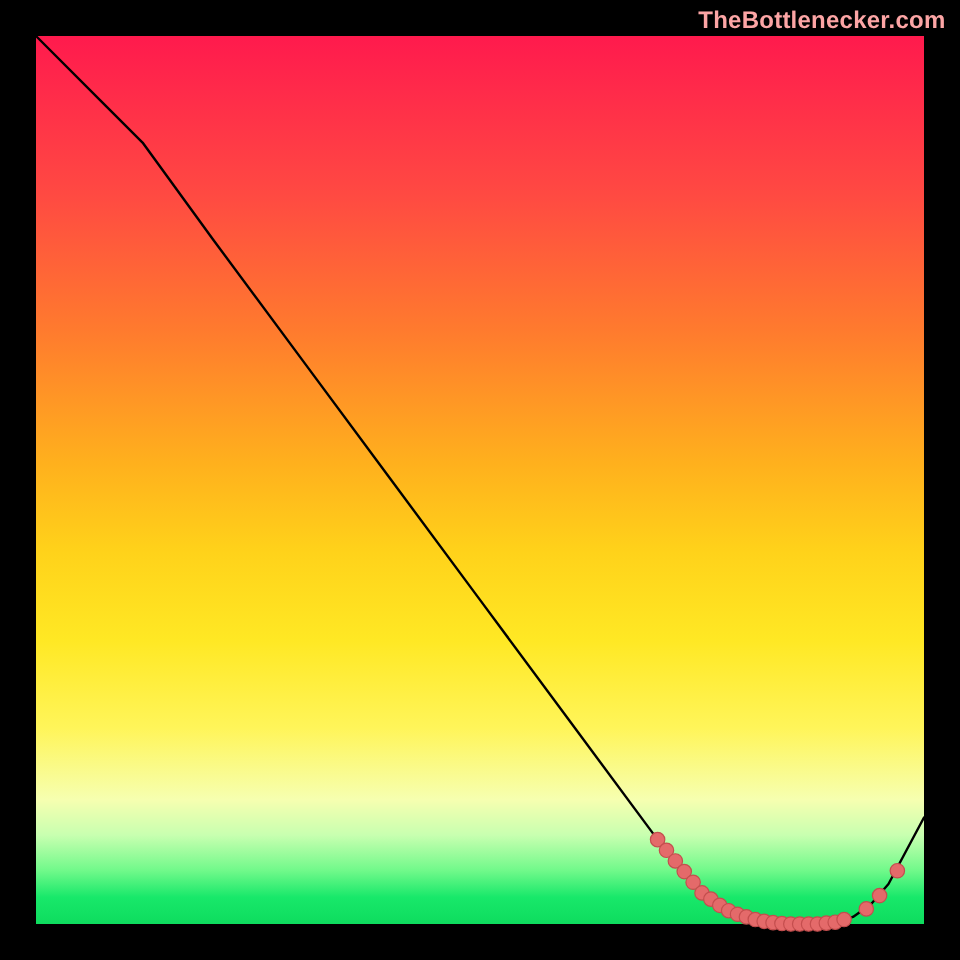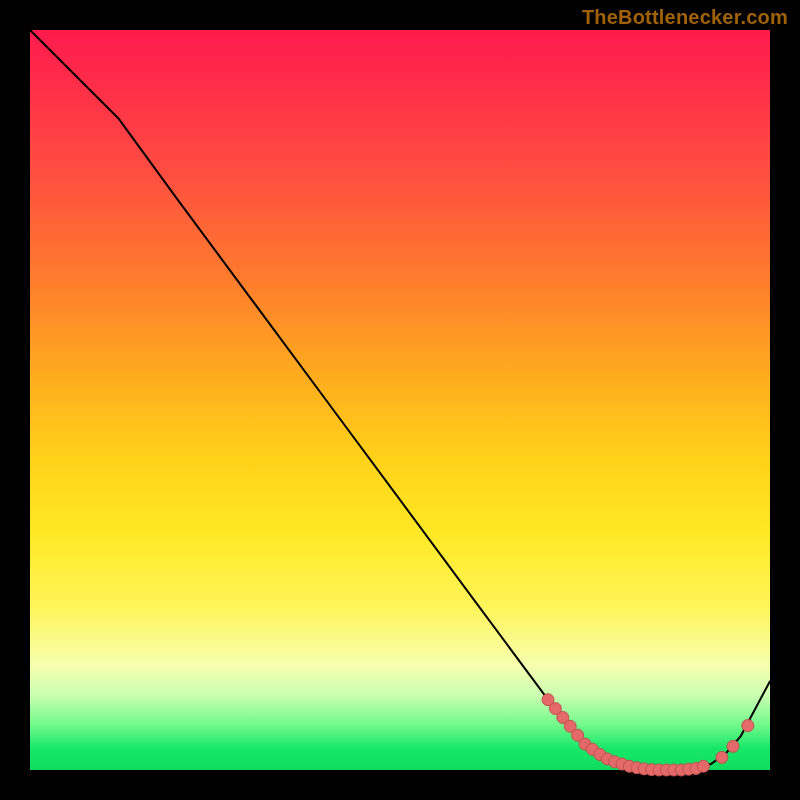--- a/index.html
+++ b/index.html
@@ -38,21 +38,21 @@
       #c8ffb0 90%,
       #70f98a 94%,
       #18e86a 97%,
       #0edc5e 100%
     );
   }
   .attribution {
     position: absolute;
     top: 6px;
     right: 12px;
-    color: #a16207;
+    color: #fca5a5;
     font-size: 20px;
     font-weight: 600;
     letter-spacing: 0.2px;
     user-select: none;
   }
   svg.curve {
     position: absolute;
     inset: 0;
     width: 740px;
     height: 740px;

